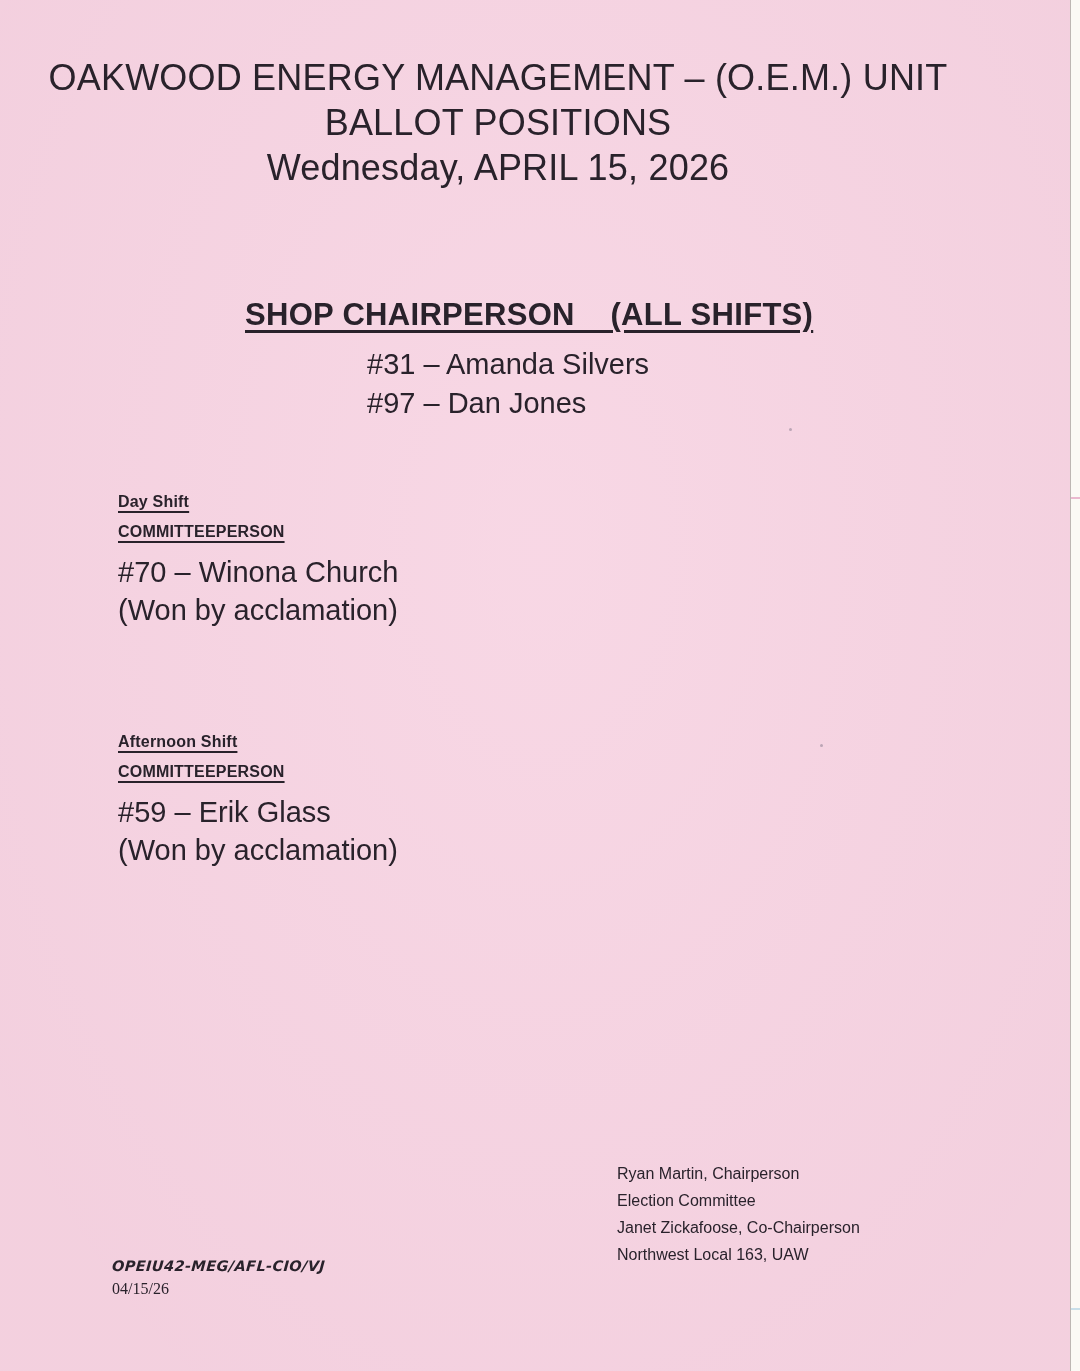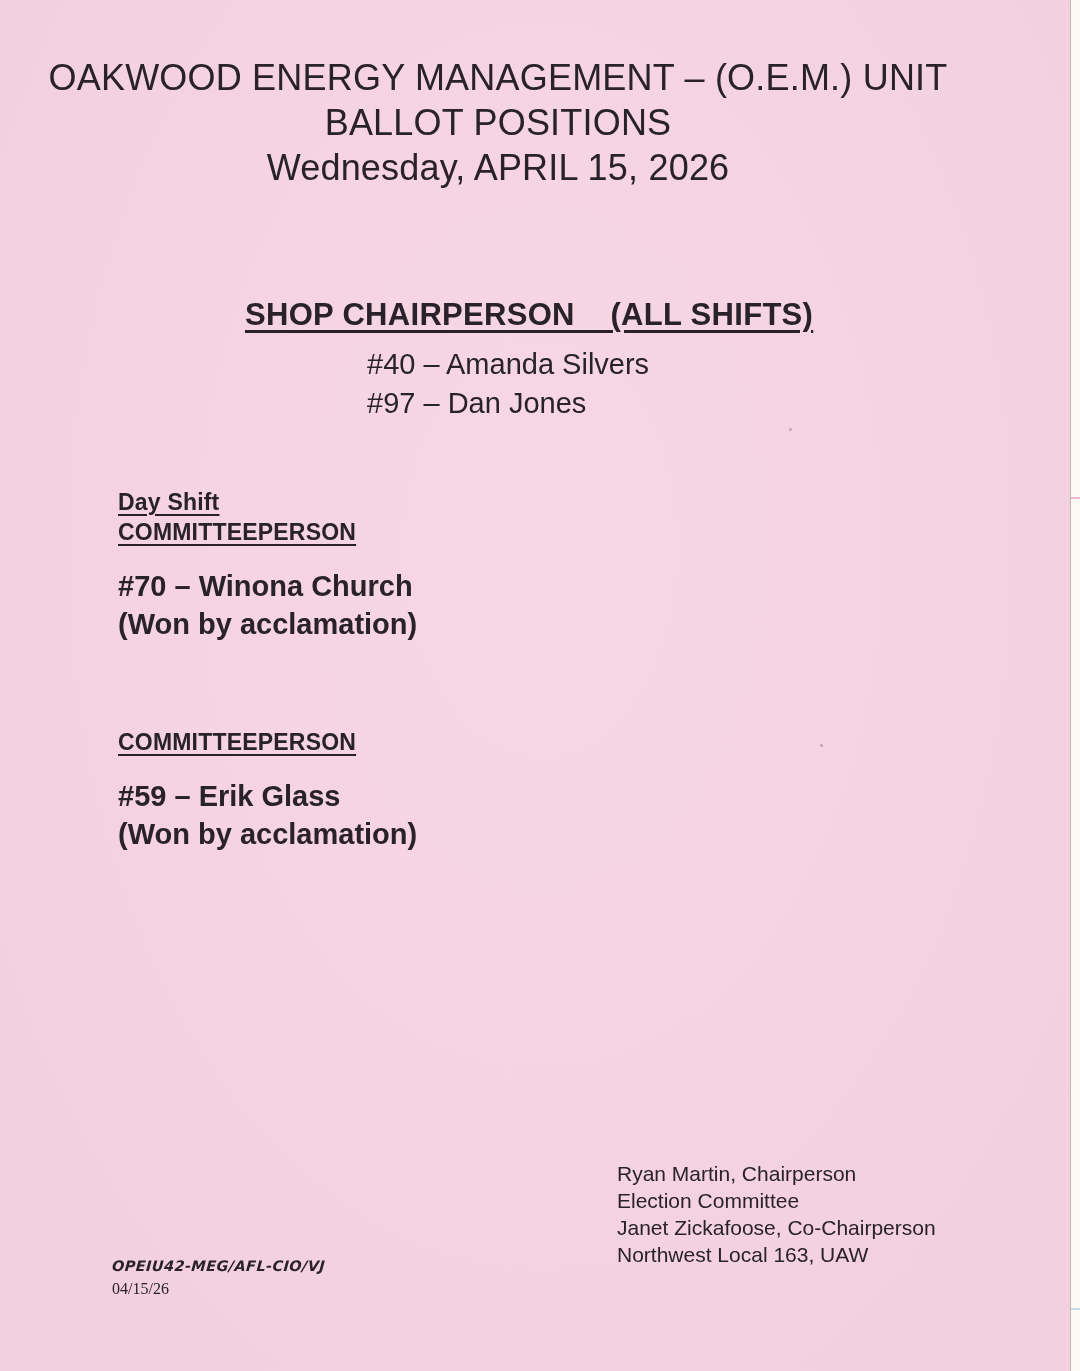--- a/index.html
+++ b/index.html
@@ -58,42 +58,42 @@
   
   .block {
     position: absolute;
     left: 118px;
   }
   .block-day       { top: 487px; }
   .block-afternoon { top: 727px; }
   .block-allshifts { top: 969px; }
   .block-heading {
     margin: 0;
-    font-size: 23px;
+    font-size: 16px;
     line-height: 30px;
     font-weight: 700;
     white-space: pre;
     text-decoration: underline;
     text-decoration-thickness: 2px;
     text-underline-offset: 4px;
     letter-spacing: 0.2px;
   }
   .block-result {
-    margin-top: 20px;
+    margin-top: 6px;
     font-size: 29px;
     line-height: 38px;
-    font-weight: 700;
+    font-weight: 400;
   }
 
   
   .signature {
     position: absolute;
     top: 1160px;
     left: 617px;
-    font-size: 21px;
+    font-size: 16px;
     line-height: 27px;
   }
 
   
   .union-code {
     position: absolute;
     top: 1258px;
     left: 112px;
     font-family: "DejaVu Sans", sans-serif;
     font-style: italic;
@@ -154,35 +154,36 @@
 
   <div class="doc-header">
     <div>OAKWOOD ENERGY MANAGEMENT – (O.E.M.) UNIT</div>
     <div>BALLOT POSITIONS</div>
     <div>Wednesday, APRIL 15, 2026</div>
   </div>
 
   <div class="shop-section">
     <h2 class="shop-heading">SHOP CHAIRPERSON    (ALL SHIFTS)</h2>
     <div class="shop-candidates">
-      <div>#40 – Amanda Silvers</div>
+      <div>#31 – Amanda Silvers</div>
       <div>#97 – Dan Jones</div>
     </div>
   </div>
 
   <div class="block block-day">
     <h3 class="block-heading">Day Shift</h3>
     <h3 class="block-heading">COMMITTEEPERSON</h3>
     <div class="block-result">
       <div>#70 – Winona Church</div>
       <div>(Won by acclamation)</div>
     </div>
   </div>
 
   <div class="block block-afternoon">
+    <h3 class="block-heading">Afternoon Shift</h3>
     <h3 class="block-heading">COMMITTEEPERSON</h3>
     <div class="block-result">
       <div>#59 – Erik Glass</div>
       <div>(Won by acclamation)</div>
     </div>
   </div>
 
 
   <div class="signature">
     <div>Ryan Martin, Chairperson</div>

